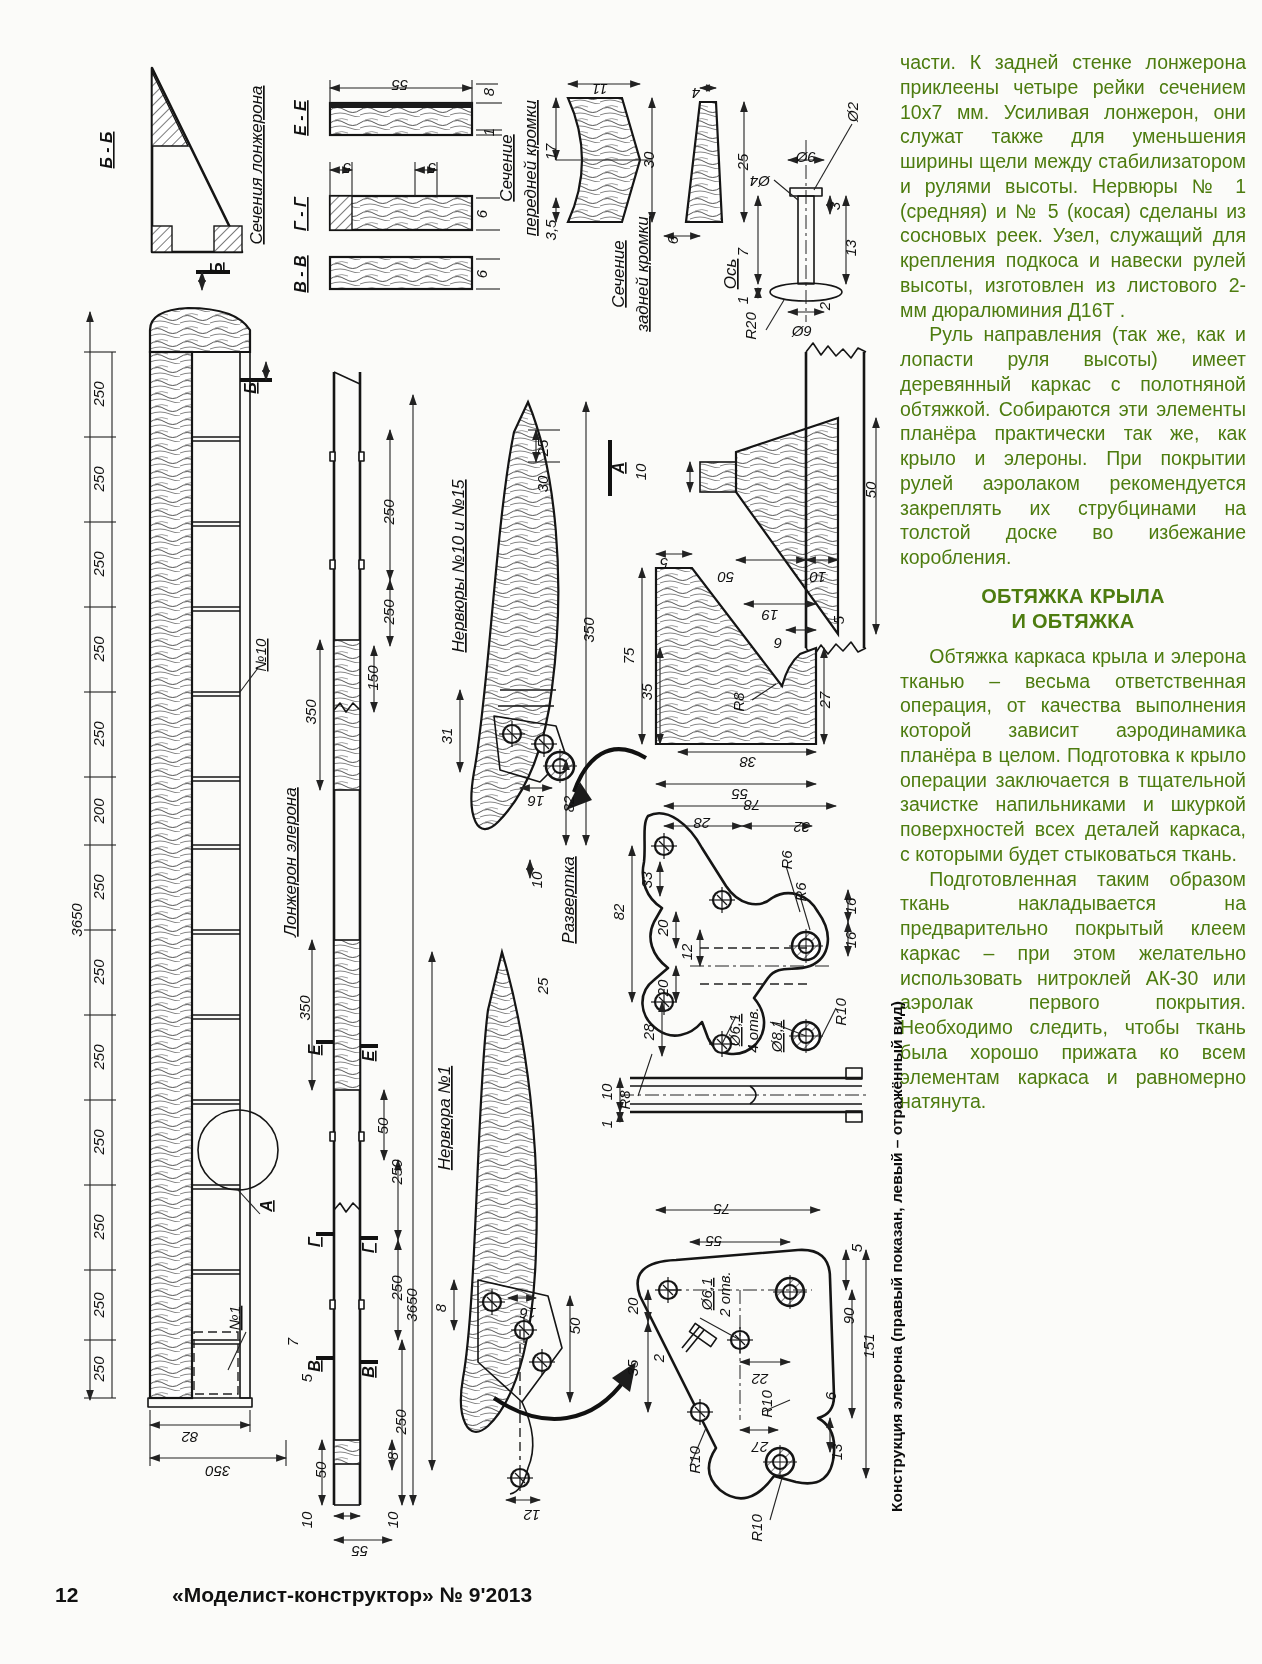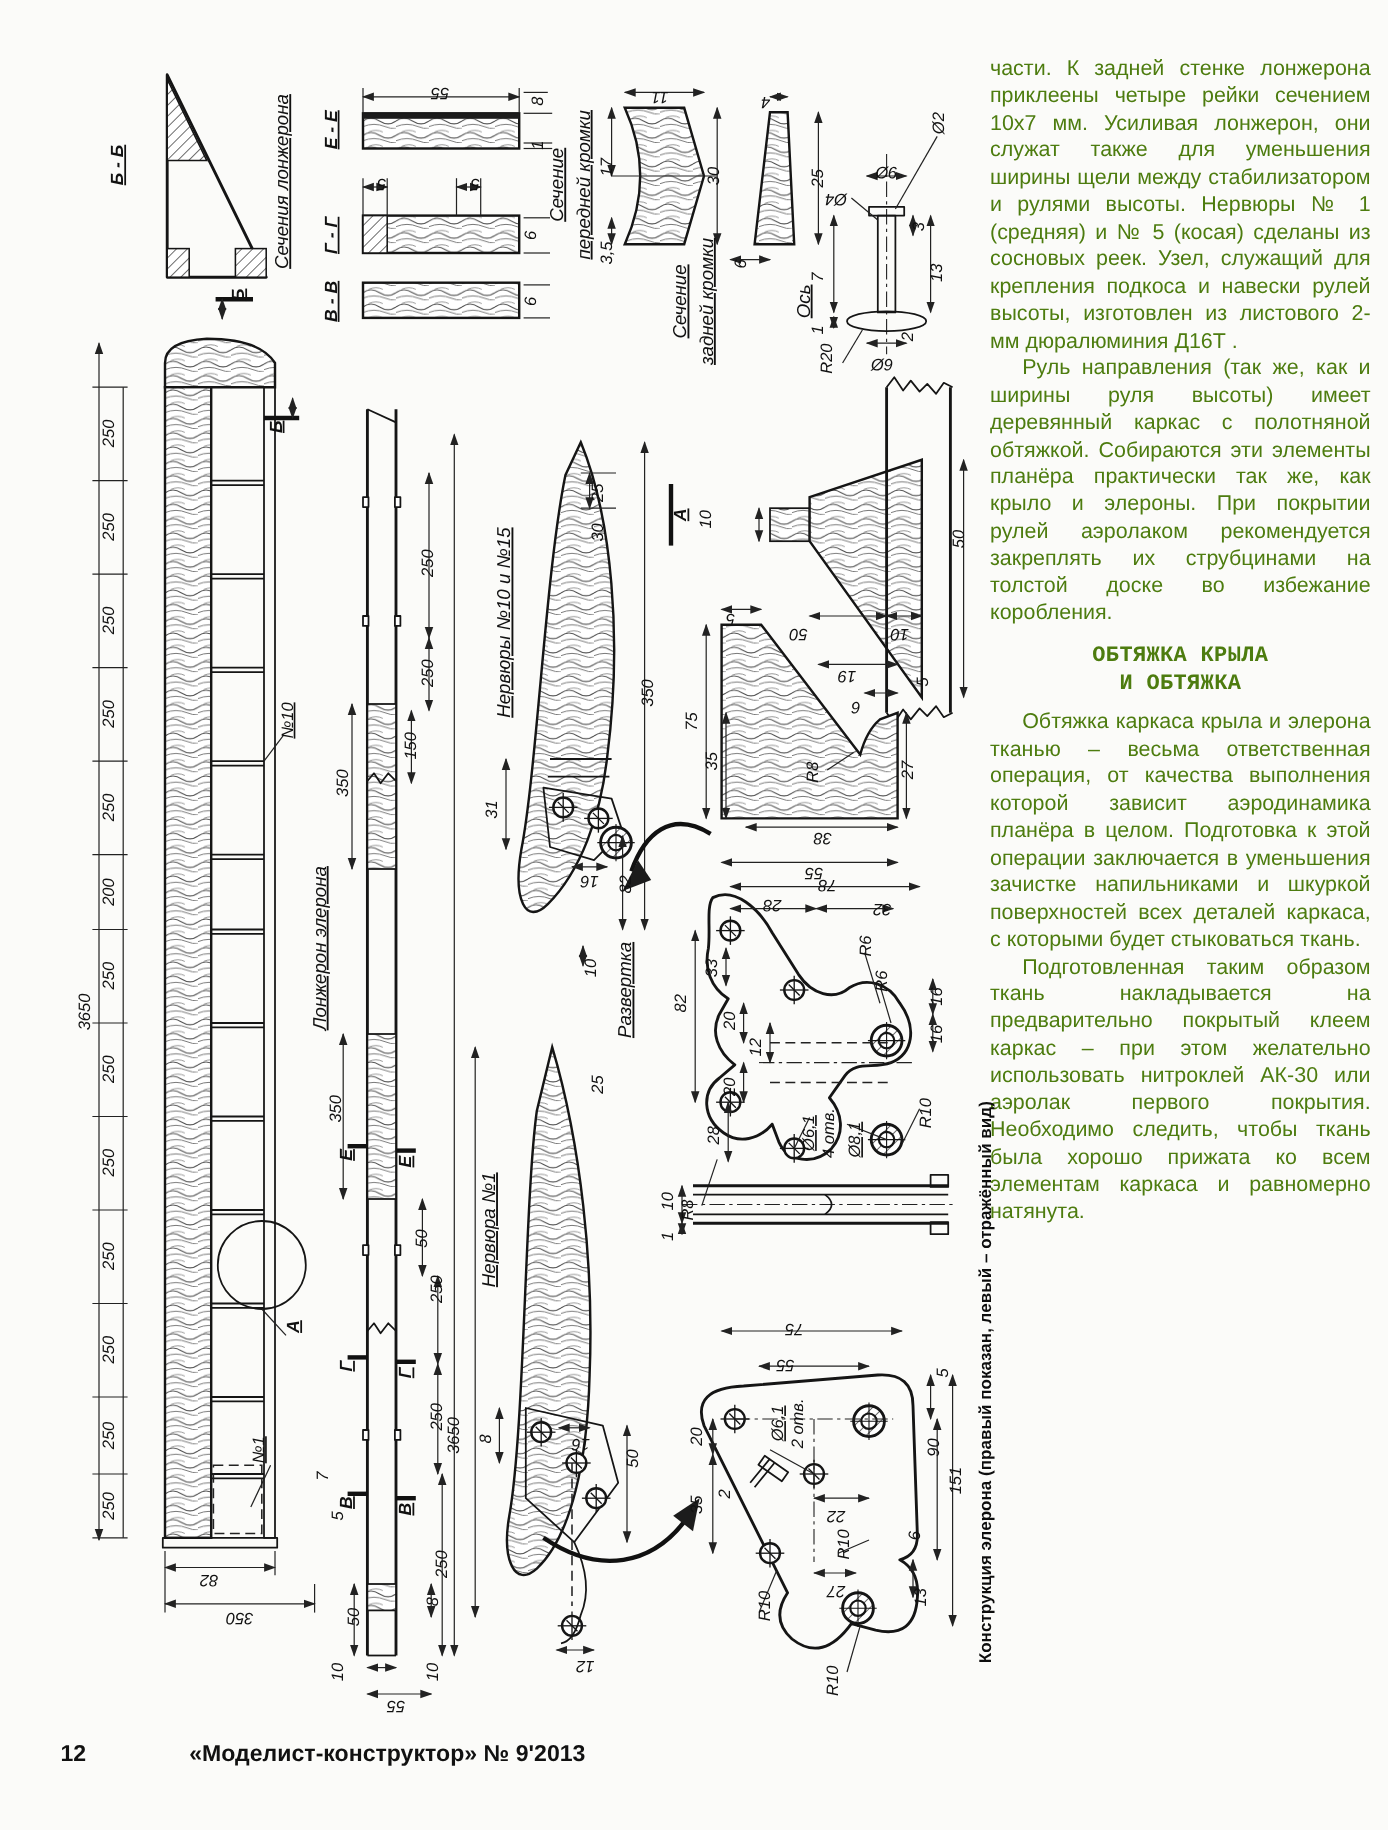--- a/index.html
+++ b/index.html
@@ -29,21 +29,21 @@
   text.n{font:italic 15px "Liberation Sans", sans-serif;text-decoration:underline;}
   
   .textcol{
     position:absolute;left:900px;top:50px;width:346px;
     font-size:19.5px;line-height:1.27;text-align:justify;color:#4d7c0f;
   }
   .textcol p{margin:0;}
   .textcol p.ind{text-indent:1.5em;}
   .textcol h3{
     margin:14px 0 10px 0;text-align:center;font-size:20px;line-height:1.25;
-    font-weight:bold;letter-spacing:.3px;font-family:Liberation Mono, monospace;
+    font-weight:bold;letter-spacing:.3px;
   }
   
   .vcap{
     position:absolute;left:888px;top:1512px;width:572px;
     transform:rotate(-90deg);transform-origin:0 0;
     font-size:15.5px;font-weight:bold;white-space:nowrap;color:#0d0d0d;
   }
   
   .footer{position:absolute;left:0;top:1583px;width:100%;font-weight:bold;font-size:21px;}
   .footer .pn{position:absolute;left:55px;top:0;}
@@ -538,26 +538,26 @@
     <text transform="translate(700,1460) rotate(-90)" class="lb d">R10</text>
     <text transform="translate(836,1396) rotate(-90)" class="lb d">6</text>
     <text transform="translate(842,1452) rotate(-90)" class="lb d">13</text>
     <text transform="translate(854,1316) rotate(-90)" class="lb d">90</text>
     <text transform="translate(874,1346) rotate(-90)" class="lb d">151</text>
     <text transform="translate(762,1528) rotate(-90)" class="lb d">R10</text>
   </svg>
 
 <div class="textcol">
   <p>части. К задней стенке лонжерона приклеены четыре рейки сечением 10х7 мм. Усиливая лонжерон, они служат также для уменьшения ширины щели между стабилизатором и рулями высоты. Нервюры № 1 (средняя) и № 5 (косая) сделаны из сосновых реек. Узел, служащий для крепления подкоса и навески рулей высоты, изготовлен из листового 2-мм дюралюминия Д16Т .</p>
-  <p class="ind">Руль направления (так же, как и ширины руля высоты) имеет деревянный каркас с полотняной обтяжкой. Собираются эти элементы планёра практически так же, как крыло и элероны. При покрытии рулей аэролаком рекомендуется закреплять их струбцинами на толстой доске во избежание коробления.</p>
+  <p class="ind">Руль направления (так же, как и лопасти руля высоты) имеет деревянный каркас с полотняной обтяжкой. Собираются эти элементы планёра практически так же, как крыло и элероны. При покрытии рулей аэролаком рекомендуется закреплять их струбцинами на толстой доске во избежание коробления.</p>
   <h3>
     <span>ОБТЯЖКА КРЫЛА</span><br>
     <span>И ОБТЯЖКА</span>
   </h3>
-  <p class="ind">Обтяжка каркаса крыла и элерона тканью – весьма ответственная операция, от качества выполнения которой зависит аэродинамика планёра в целом. Подготовка к этой операции заключается в уменьшения зачистке напильниками и шкуркой поверхностей всех деталей каркаса, с которыми будет стыковаться ткань.</p>
+  <p class="ind">Обтяжка каркаса крыла и элерона тканью – весьма ответственная операция, от качества выполнения которой зависит аэродинамика планёра в целом. Подготовка к крыло операции заключается в тщательной зачистке напильниками и шкуркой поверхностей всех деталей каркаса, с которыми будет стыковаться ткань.</p>
   <p class="ind">Подготовленная таким образом ткань накладывается на предварительно покрытый клеем каркас – при этом желательно использовать нитроклей АК-30 или аэролак первого покрытия. Необходимо следить, чтобы ткань была хорошо прижата ко всем элементам каркаса и равномерно натянута.</p>
 </div>
 
 <div class="vcap">Конструкция элерона (правый показан, левый – отражённый вид)</div>
 
 <div class="footer">
   <span class="pn">12</span>
   <span class="mag">«Моделист-конструктор» № 9'2013</span>
 </div>
 

